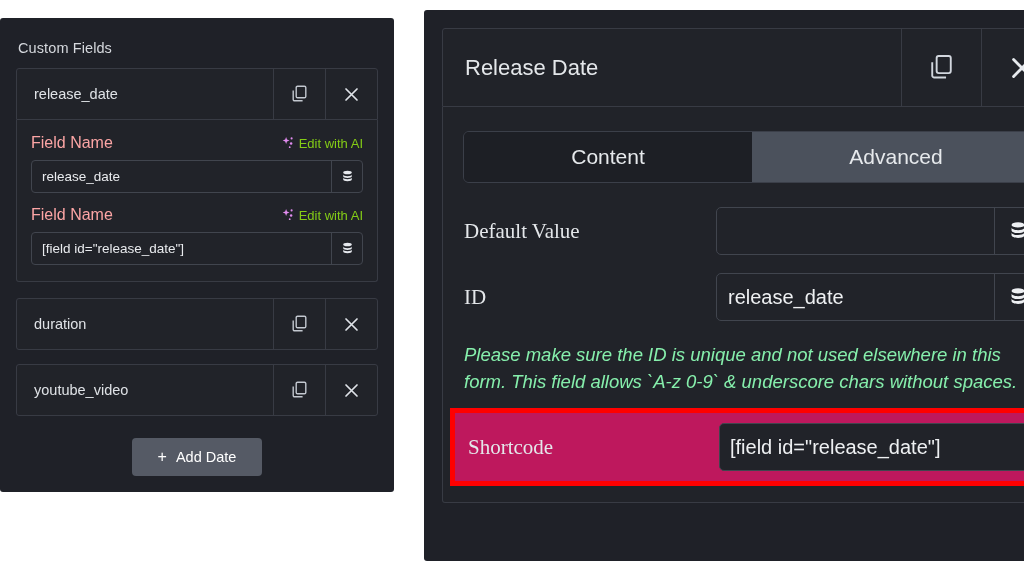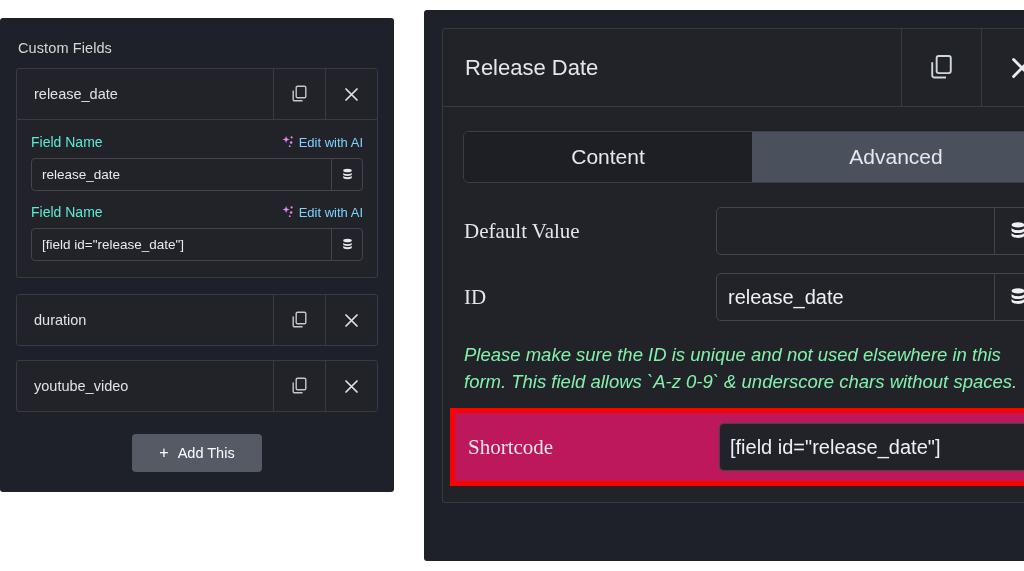--- a/index.html
+++ b/index.html
@@ -80,28 +80,28 @@
     margin-bottom: 16px;
   }
 
   .field-head {
     display: flex;
     align-items: center;
     justify-content: space-between;
     margin-bottom: 8px;
   }
   .field-head-label {
-    color: #5eead4;
-    font-size: 14px;
+    color: #fca5a5;
+    font-size: 16px;
   }
   .ai-link {
     display: flex;
     align-items: center;
     gap: 4px;
-    color: #7dd3fc;
+    color: #84cc16;
     font-size: 13px;
     cursor: pointer;
     white-space: nowrap;
   }
   .ai-link svg { display: block; }
 
   .input-wrap {
     display: flex;
     align-items: stretch;
     height: 33px;
@@ -417,21 +417,21 @@
           <svg class="ic" width="17" height="17" viewBox="0 0 17 17" stroke="#dfe3e8" stroke-width="1.7" stroke-linecap="round">
             <path d="M3 3 L14 14 M14 3 L3 14"></path>
           </svg>
         </span>
       </div>
     </div>
 
     <div class="add-wrap">
       <button class="add-btn">
         <span class="plus">+</span>
-        <span>Add This</span>
+        <span>Add Date</span>
       </button>
     </div>
 
   </div>
 
   <div id="right-panel">
 
     <div class="r-head">
       <div class="r-head-label">Release Date</div>
       <div class="r-head-btn">

